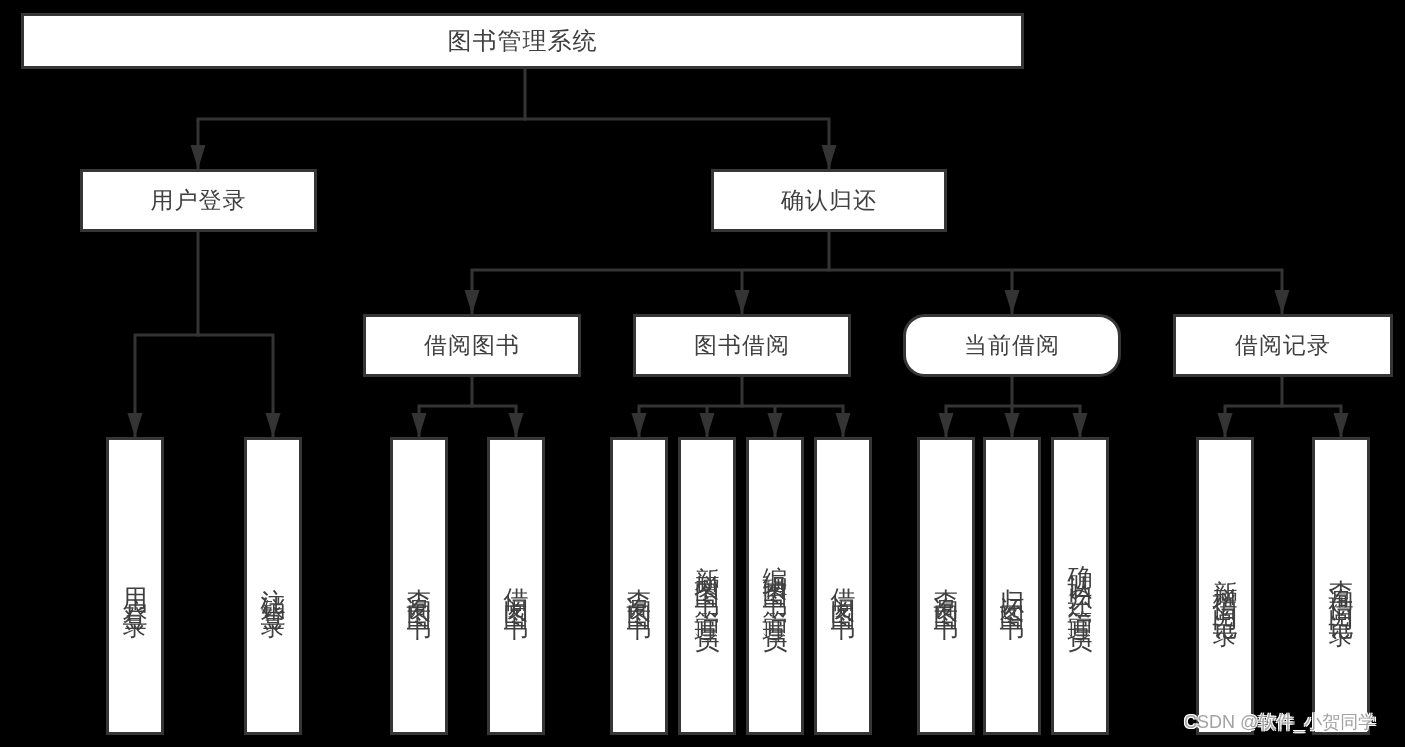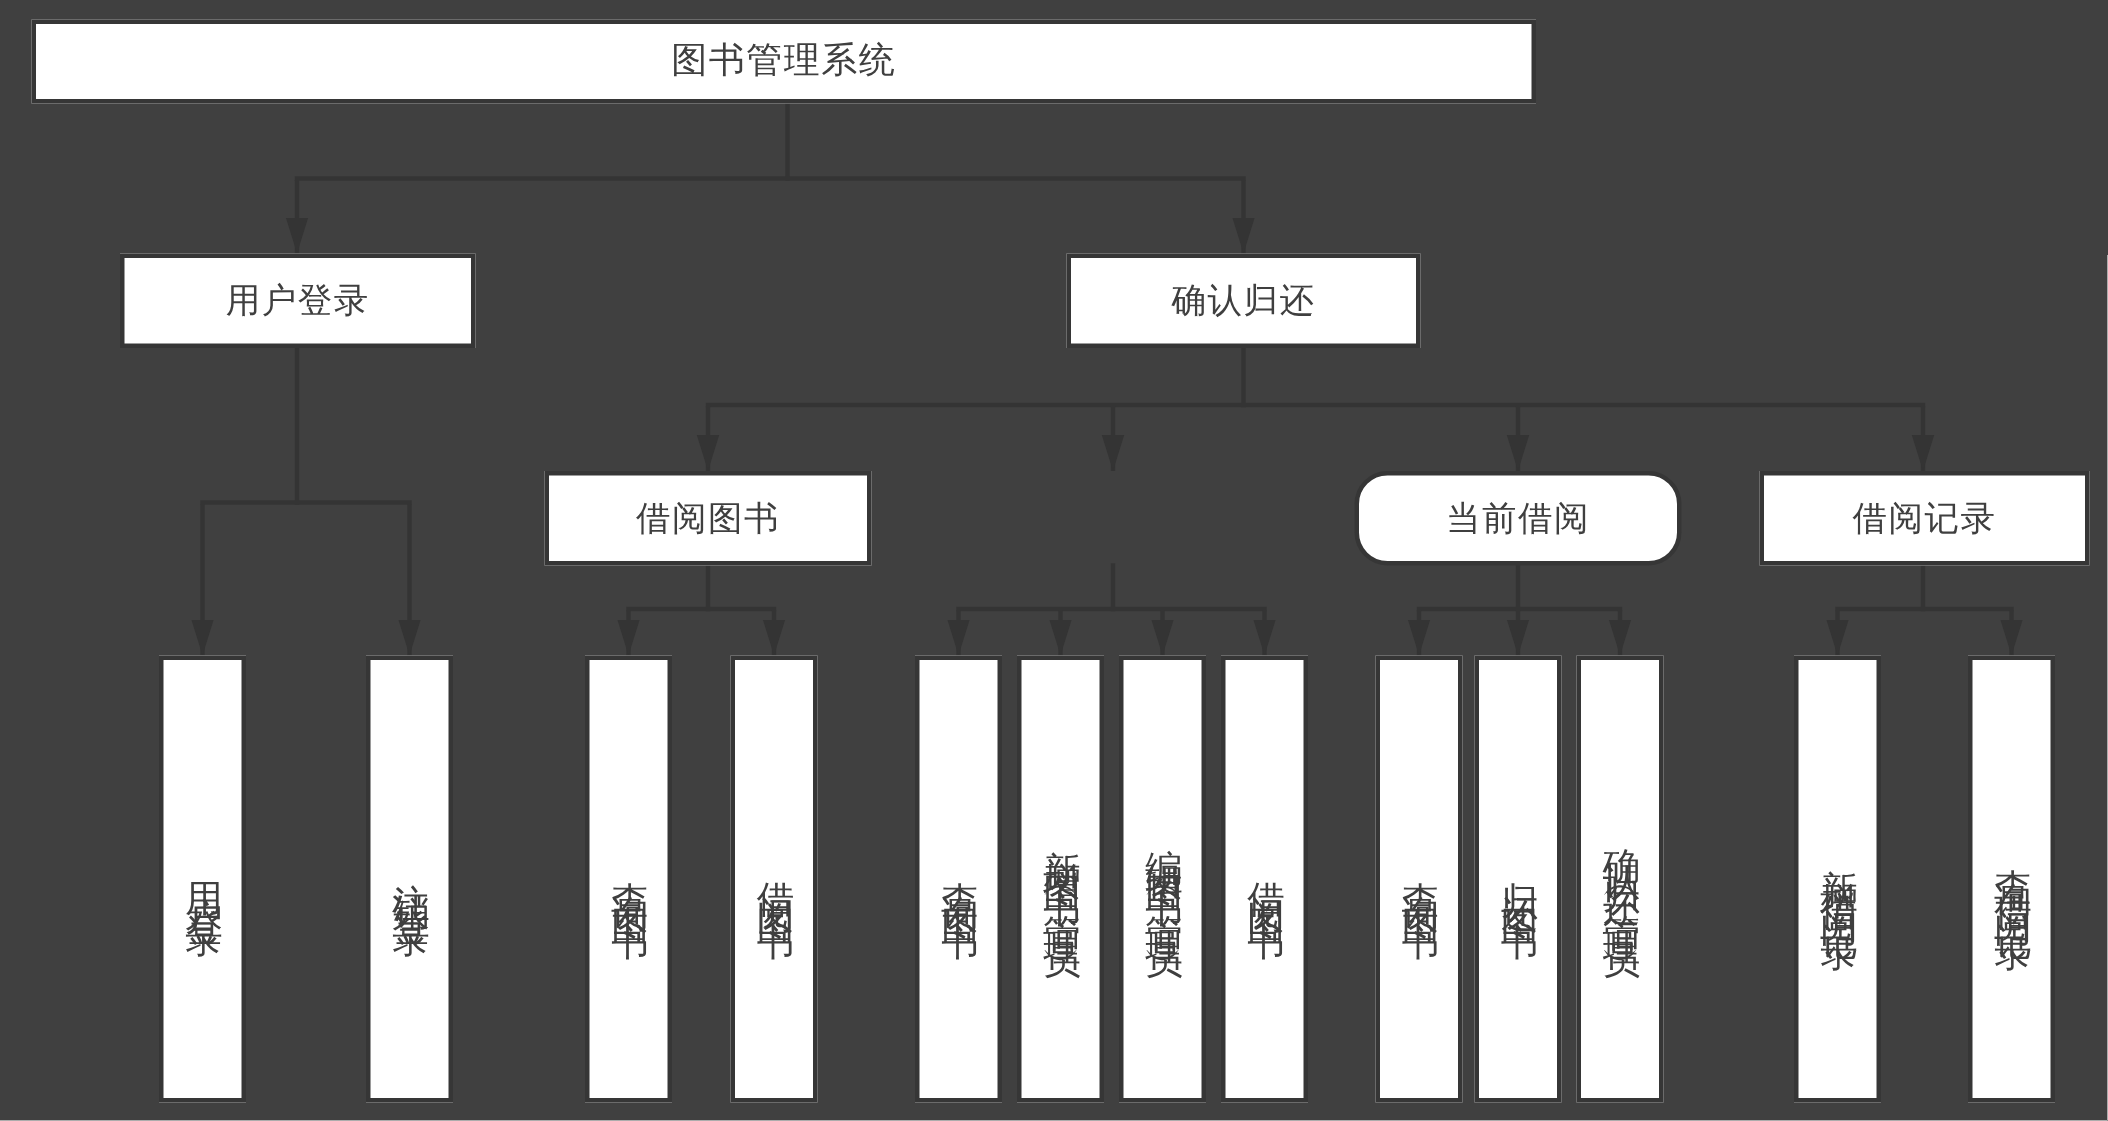--- a/index.html
+++ b/index.html
@@ -5,21 +5,21 @@
   html, body {
     margin: 0;
     padding: 0;
     background: #ffffff;
     font-family: "Liberation Sans", "DejaVu Sans", sans-serif;
   }
   #canvas {
     position: relative;
     width: 1405px;
     height: 747px;
-    background: #404040;
+    background: #000000;
     overflow: hidden;
   }
   #connectors {
     position: absolute;
     left: 0;
     top: 0;
     width: 1405px;
     height: 747px;
   }
   .cline {
@@ -159,20 +159,23 @@
   <div class="box hbox" style="left:80px; top:169px; width:237px;">
     <span class="hlabel">用户登录</span>
   </div>
   <div class="box hbox" style="left:711px; top:169px; width:236px;">
     <span class="hlabel">确认归还</span>
   </div>
 
   <div class="box hbox" style="left:363px; top:314px; width:218px;">
     <span class="hlabel">借阅图书</span>
   </div>
+  <div class="box hbox" style="left:633px; top:314px; width:218px;">
+    <span class="hlabel">图书借阅</span>
+  </div>
   <div class="box hbox" style="left:903px; top:314px; width:218px;border-radius:22px;">
     <span class="hlabel">当前借阅</span>
   </div>
   <div class="box hbox" style="left:1173px; top:314px; width:220px;">
     <span class="hlabel">借阅记录</span>
   </div>
 
   <div class="box vbox" style="left:106px;">
     <span class="vlabel">用户登录</span>
   </div>
@@ -210,14 +213,15 @@
     <span class="vlabel">确认归还（管理员）</span>
   </div>
 
   <div class="box vbox" style="left:1196px;">
     <span class="vlabel">新增借阅记录</span>
   </div>
   <div class="box vbox" style="left:1312px;">
     <span class="vlabel">查询借阅记录</span>
   </div>
 
+  <div id="watermark">CSDN @软件_小贺同学</div>
 
 </div>
 
 </body></html>

